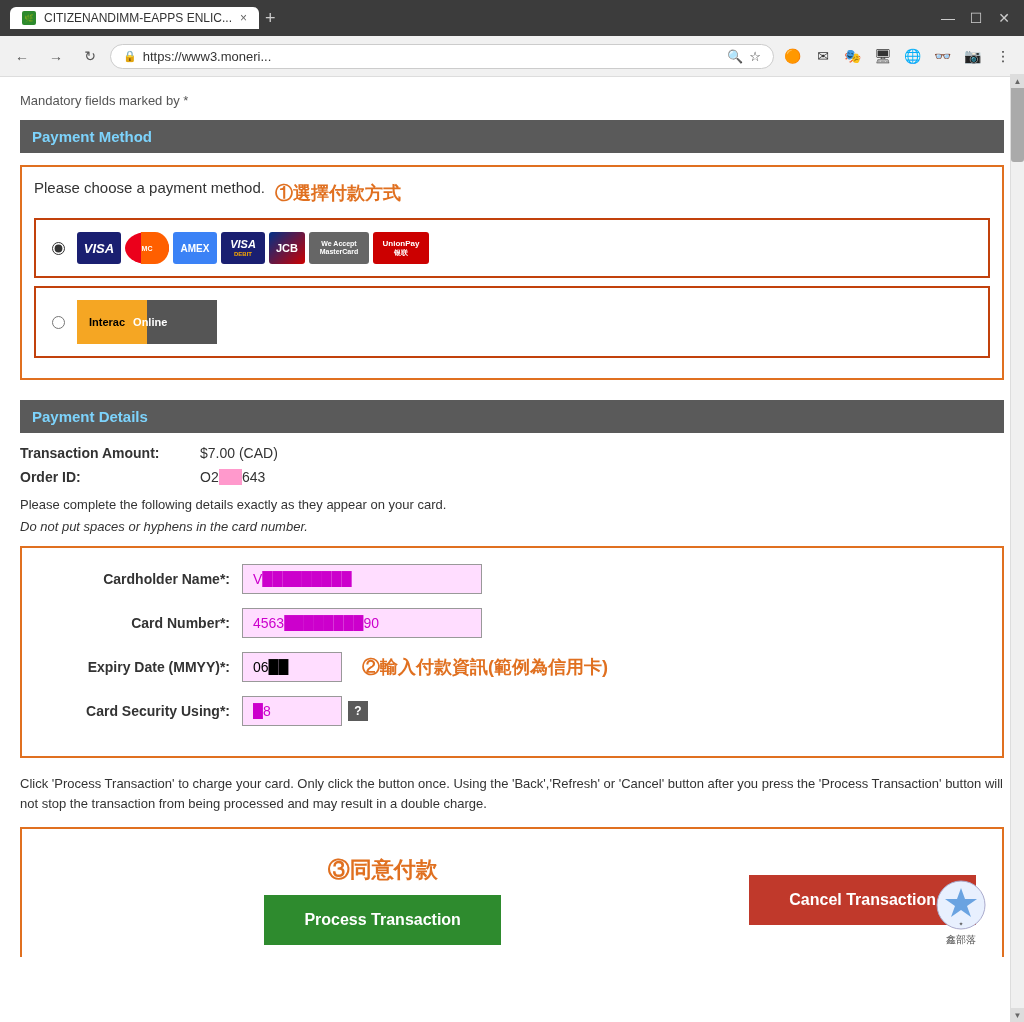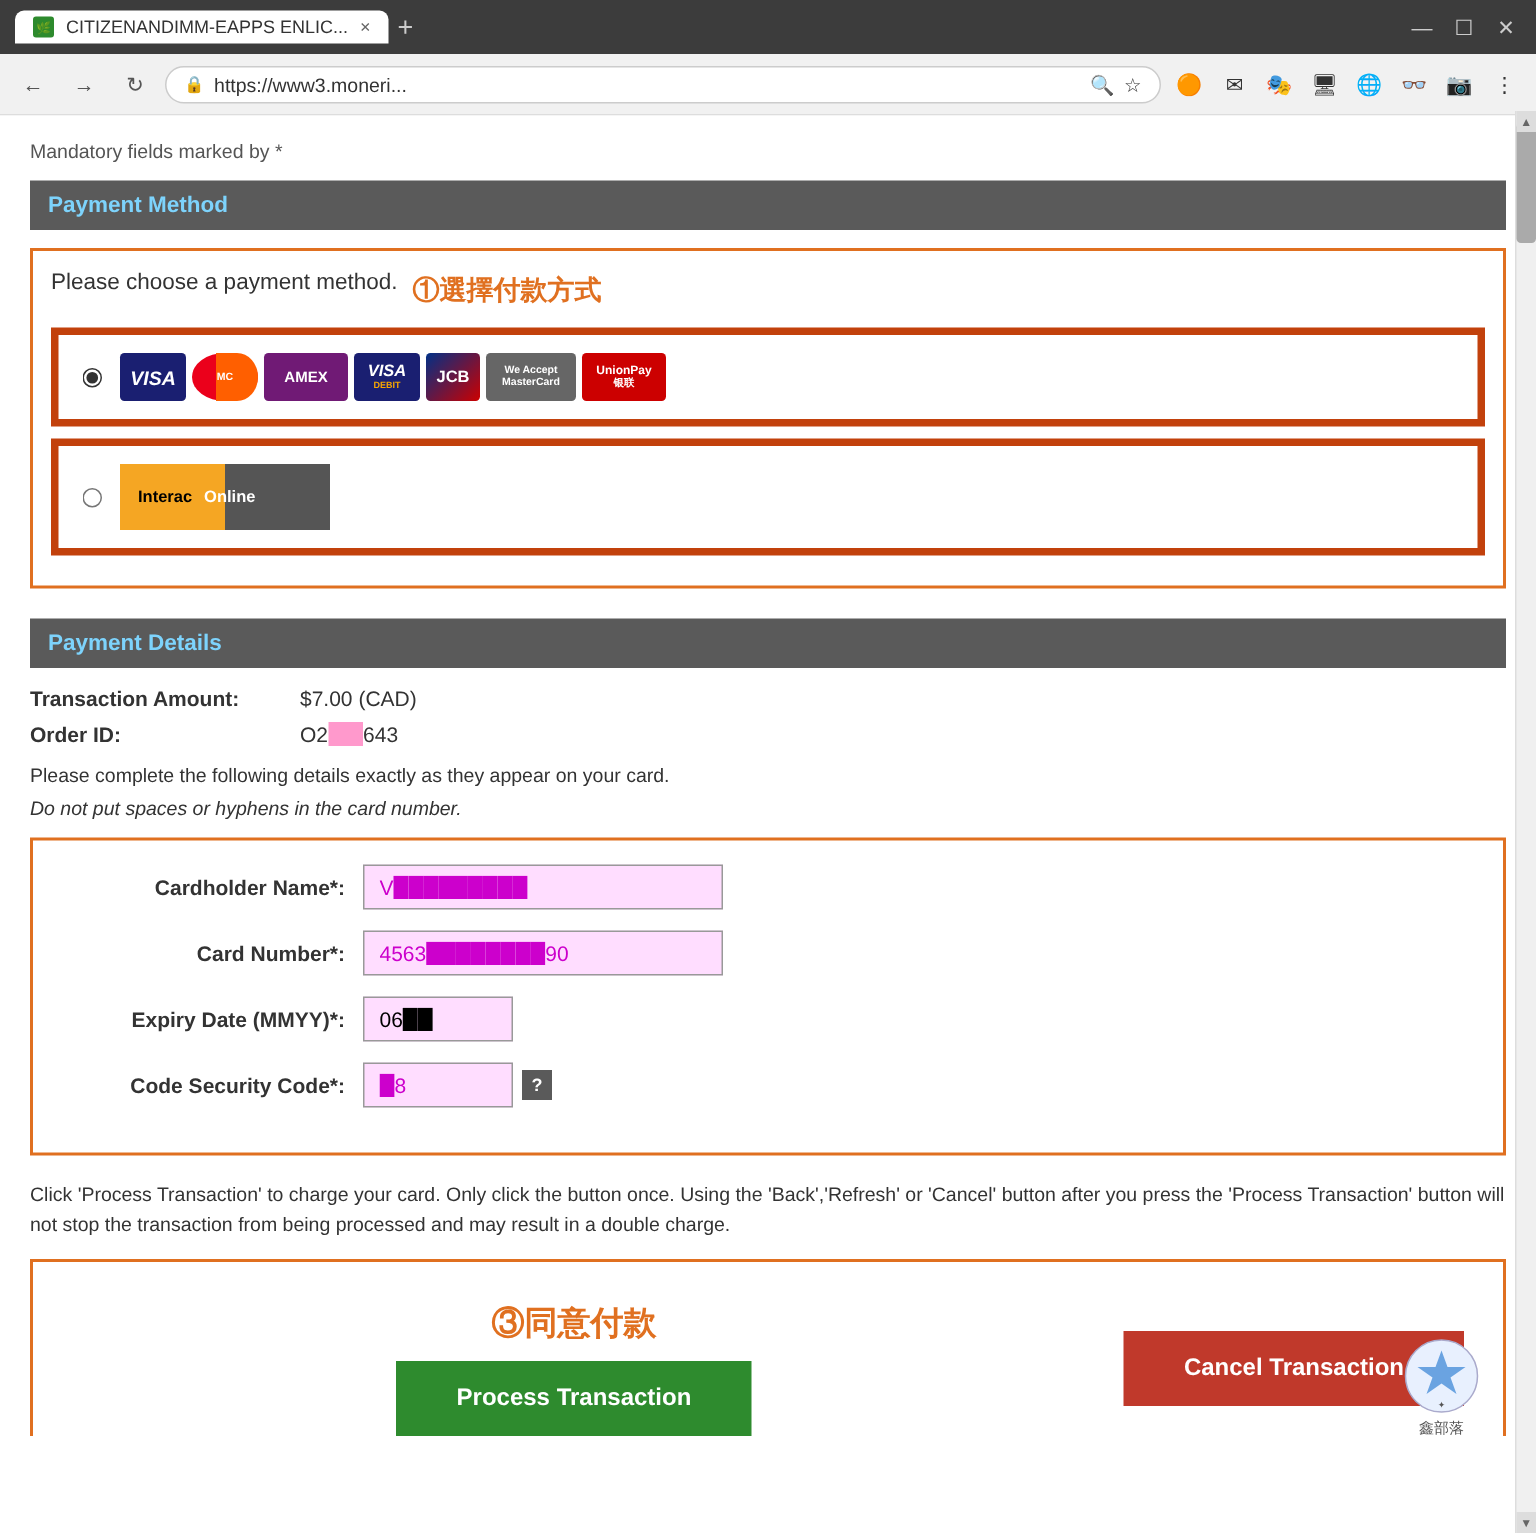--- a/index.html
+++ b/index.html
@@ -145,21 +145,21 @@
       font-size: 15px;
       color: #333;
       margin-bottom: 10px;
     }
     .choose-annotation {
       color: #e07020;
       font-size: 18px;
       font-weight: bold;
     }
     .payment-option {
-      border: 5px solid #c2410c;
+      border: 2px solid #c2410c;
       padding: 12px 16px;
       margin-bottom: 8px;
       display: flex;
       align-items: center;
       gap: 12px;
       cursor: pointer;
     }
     .payment-option input[type="radio"] {
       accent-color: #333;
     }
@@ -172,21 +172,21 @@
       height: 32px;
       border-radius: 3px;
       display: inline-flex;
       align-items: center;
       justify-content: center;
       font-size: 9px;
       font-weight: bold;
       padding: 2px 4px;
     }
     .visa-logo { background: #1a1f71; color: #fff; width: 44px; }
-    .amex-logo { background: #701a75; color: #fff; width: 56px; }
+    .amex-logo { background: #3b82f6; color: #fff; width: 44px; }
     .visa-debit-logo { background: #1a1f71; color: #f7a600; width: 44px; font-size: 8px; }
     .jcb-logo { background: linear-gradient(135deg, #003087, #cc0000); color: #fff; width: 36px; }
     .we-accept-logo { background: #666; color: #fff; width: 60px; font-size: 7px; text-align: center; }
     .unionpay-logo { background: #c00; color: #fff; width: 56px; font-size: 8px; }
     .interac-logo {
       background: linear-gradient(90deg, #f5a623 50%, #555 50%);
       color: #fff;
       padding: 6px 12px;
       font-size: 14px;
       font-weight: bold;
@@ -470,24 +470,25 @@
         </div>
 
         <div class="form-row">
           <label class="form-label">Card Number*:</label>
           <input type="text" class="form-input" value="4563████████90" style="color: rgb(204, 0, 204); background: rgb(255, 221, 255);">
         </div>
 
         <div class="form-row">
           <label class="form-label">Expiry Date (MMYY)*:</label>
           <input type="text" class="form-input form-input-small" value="06██" style="color: #000000; background: rgb(255, 221, 255);">
+          <span class="annotation-2">②輸入付款資訊(範例為信用卡)</span>
         </div>
 
         <div class="form-row">
-          <label class="form-label">Code Security Code*:</label>
+          <label class="form-label">Card Security Using*:</label>
           <input type="text" class="form-input form-input-small" value="█8" style="color: rgb(204, 0, 204); background: rgb(255, 221, 255);">
           <span class="security-help">?</span>
         </div>
       </div>
 
       <p class="warning-text">Click 'Process Transaction' to charge your card. Only click the button once. Using the 'Back','Refresh' or 'Cancel' button after you press the 'Process Transaction' button will not stop the transaction from being processed and may result in a double charge.</p>
 
       <div class="action-area">
         <div style="flex:1; display:flex; flex-direction:column; align-items:center; gap:10px;">
           <span class="annotation-3">③同意付款</span>

